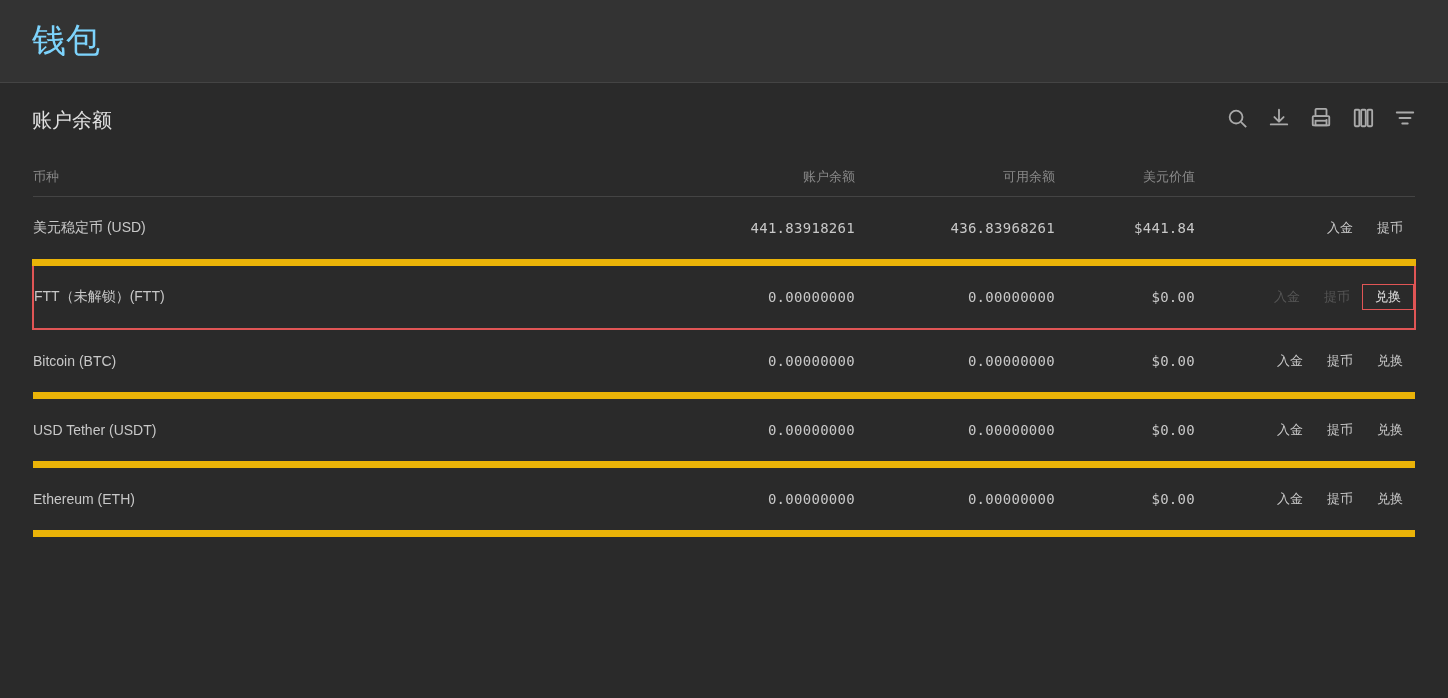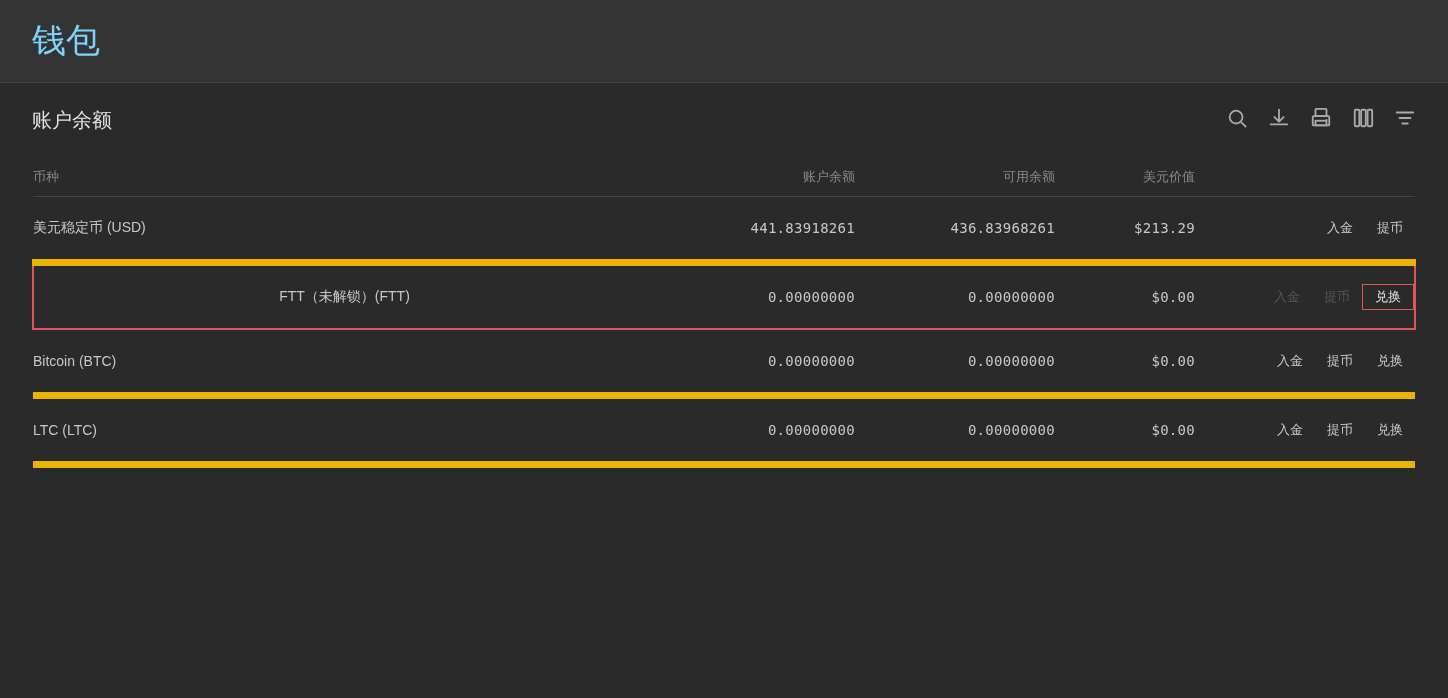--- a/index.html
+++ b/index.html
@@ -145,21 +145,20 @@
       width: 220px;
     }
 
     
     .ftt-row td {
       
     }
 
     .ftt-row td:first-child {
       border-left: 2px solid #e05555;
-      text-align: center;
     }
 
     .ftt-row td:last-child {
       border-right: 2px solid #e05555;
     }
 
     .ftt-row {
       border-top: 2px solid #e05555 !important;
       border-bottom: 2px solid #e05555 !important;
     }
@@ -234,39 +233,46 @@
         <th class="col-available">可用余额</th>
         <th class="col-usd">美元价值</th>
         <th class="col-actions"></th>
       </tr>
     </thead>
     <tbody id="table-body">
     <tr>
           <td class="col-currency">美元稳定币 (USD)</td>
           <td class="col-balance">441.83918261</td>
           <td class="col-available">436.83968261</td>
-          <td class="col-usd">$213.29</td>
+          <td class="col-usd">$441.84</td>
           <td class="col-actions"><button class="action-btn">入金</button><button class="action-btn">提币</button></td>
         </tr>
         <tr class="ftt-row">
           <td class="col-currency">FTT（未解锁）(FTT)</td>
           <td class="col-balance">0.00000000</td>
           <td class="col-available">0.00000000</td>
           <td class="col-usd">$0.00</td>
           <td class="col-actions"><button class="action-btn disabled">入金</button><button class="action-btn disabled">提币</button><button class="action-btn exchange-highlighted">兑换</button></td>
         </tr>
         <tr>
           <td class="col-currency">Bitcoin (BTC)</td>
           <td class="col-balance">0.00000000</td>
           <td class="col-available">0.00000000</td>
           <td class="col-usd">$0.00</td>
           <td class="col-actions"><button class="action-btn">入金</button><button class="action-btn">提币</button><button class="action-btn">兑换</button></td>
         </tr>
         <tr>
-          <td class="col-currency">LTC (LTC)</td>
+          <td class="col-currency">USD Tether (USDT)</td>
+          <td class="col-balance">0.00000000</td>
+          <td class="col-available">0.00000000</td>
+          <td class="col-usd">$0.00</td>
+          <td class="col-actions"><button class="action-btn">入金</button><button class="action-btn">提币</button><button class="action-btn">兑换</button></td>
+        </tr>
+        <tr>
+          <td class="col-currency">Ethereum (ETH)</td>
           <td class="col-balance">0.00000000</td>
           <td class="col-available">0.00000000</td>
           <td class="col-usd">$0.00</td>
           <td class="col-actions"><button class="action-btn">入金</button><button class="action-btn">提币</button><button class="action-btn">兑换</button></td>
         </tr>
       </tbody>
   </table>
 
 </div>
 

